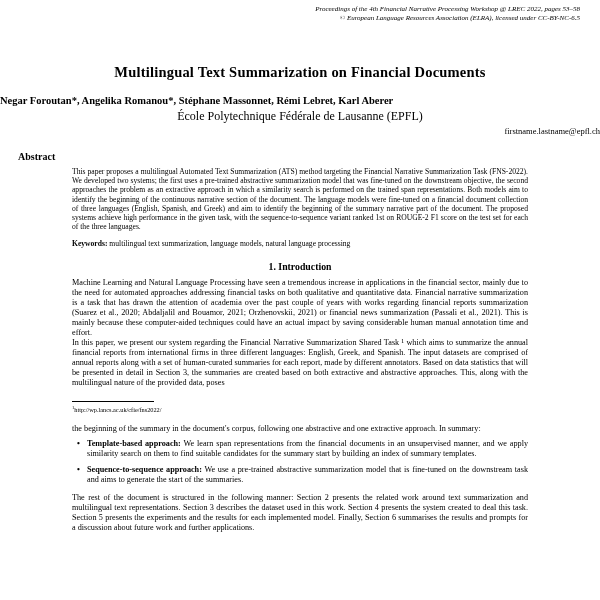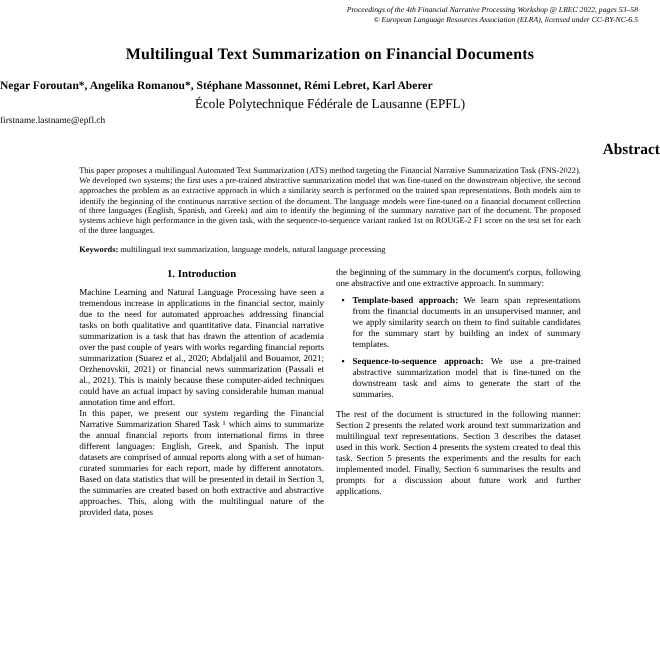--- a/index.html
+++ b/index.html
@@ -7,35 +7,35 @@
   .page {
     position:relative; width:600px; height:532px; overflow:hidden;
     background:#ffffff; color:#000;
     font-family:"Liberation Serif", "DejaVu Serif", serif;
   }
   .proc-header {
     position:absolute; top:5px; right:20px; left:60px;
     text-align:right; font-style:italic; font-size:7px; line-height:8.6px;
   }
   .title {
-    padding-top:42px; text-align:center;
+    padding-top:64px; text-align:center;
     font-size:14.5px; font-weight:bold; letter-spacing:0.2px;
   }
   .authors { margin-top:14px; font-size:10.5px; font-weight:bold; }
   .affiliation { margin-top:3px; text-align:center; font-size:12px; }
-  .email { margin-top:2px; text-align:left; font-size:8.5px; }
-  .abstract-heading { margin-top:15px; text-align:right; font-size:14px; font-weight:bold; }
+  .email { margin-top:2px; text-align:right; font-size:8.5px;margin-left:24px; }
+  .abstract-heading { margin-top:15px; text-align:left; font-size:10px; font-weight:bold;padding-left:18px; }
   .abstract-body {
     margin:5px 72px 0 72px; font-size:7.6px; line-height:9.2px; text-align:justify;
   }
   .keywords { margin:8px 72px 0 72px; font-size:7.6px; line-height:9.2px; text-align:justify; }
   .b { font-weight:bold; }
   .columns {
     margin:11px 72px 0 72px; height:318px;
-    display:flex; gap:11px; overflow:hidden;
+    display:flex; gap:11px; overflow:hidden;flex-direction:column;
   }
   .col {
     flex:1 1 0; min-width:0; display:flex; flex-direction:column;
     font-size:8.2px; line-height:10px; text-align:justify;
   }
   .col-heading { text-align:center; font-weight:bold; font-size:9.8px; margin:2px 0 6px 0; }
   .col p { margin:0; }
   .bullets { list-style:none; margin:5px 0 2px 0; padding-left:15px; }
   .bullets li { position:relative; margin-bottom:6px; }
   .bullets li::before { content:"•"; position:absolute; left:-10px; top:0; font-weight:bold; }

